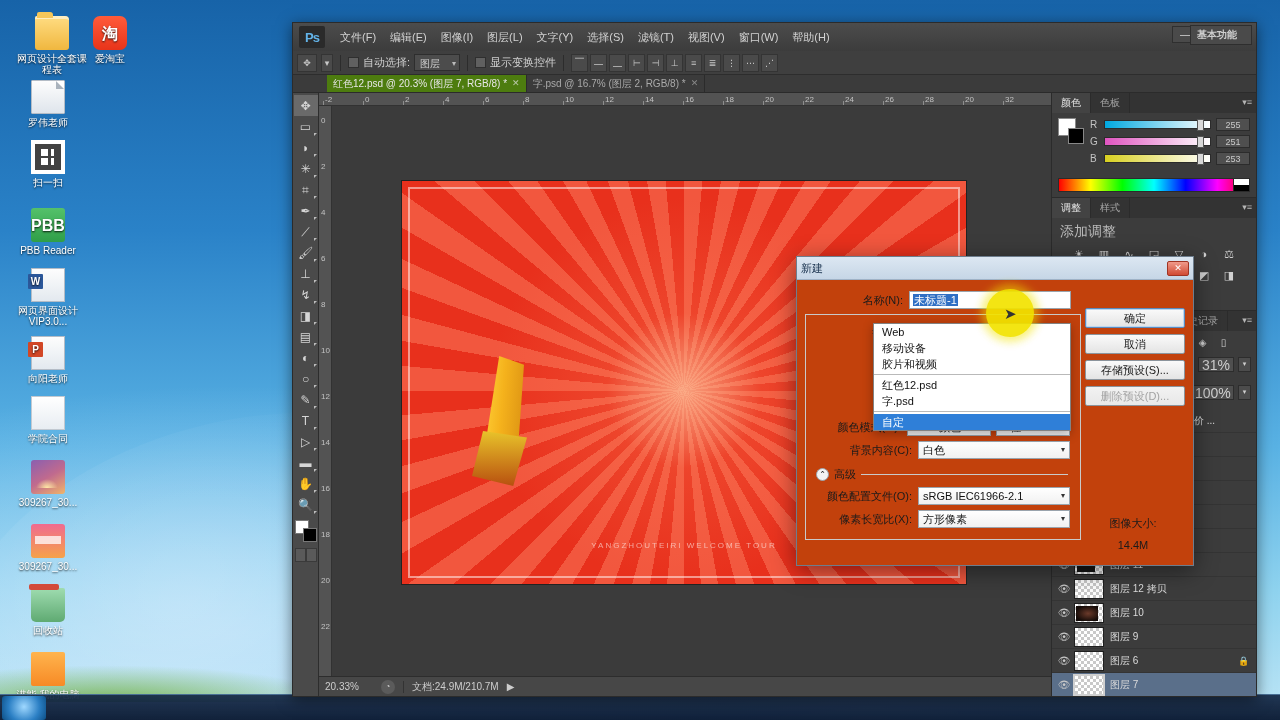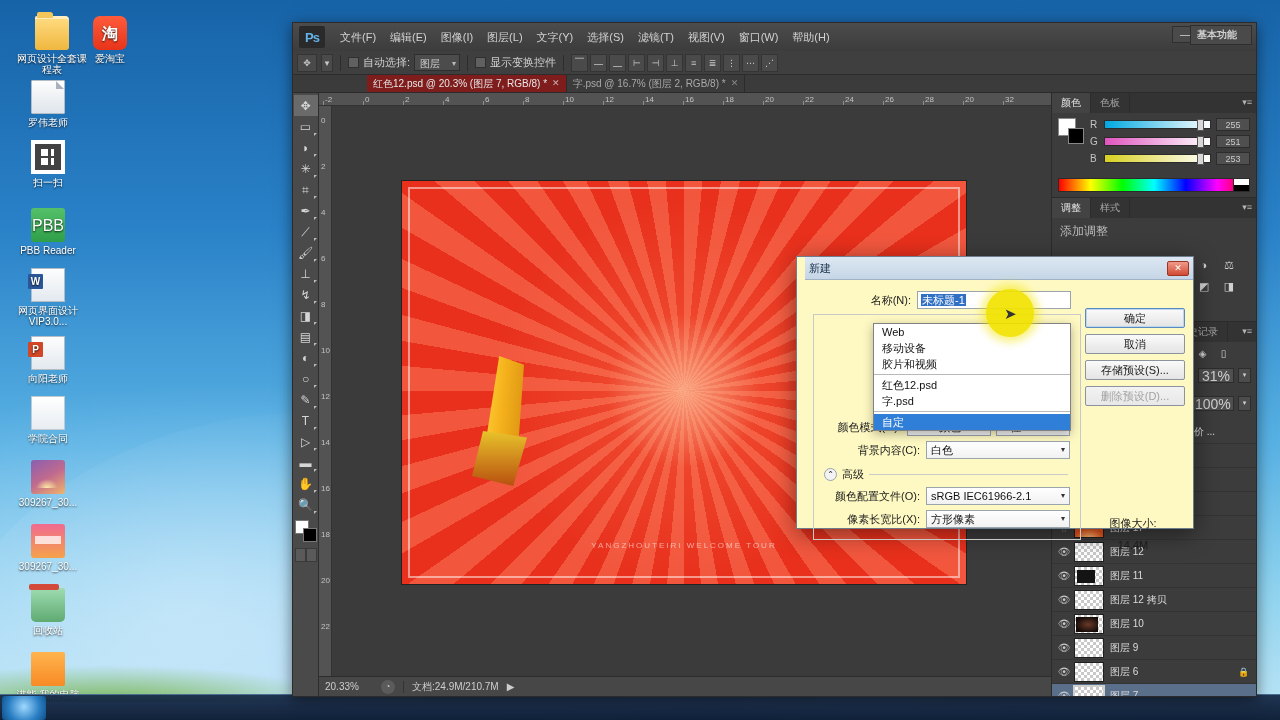--- a/index.html
+++ b/index.html
@@ -54,21 +54,21 @@
     width:27px; height:33px; border-radius:1px; }
   .g-doc:after { content:""; position:absolute; right:0; top:0; border-width:0 8px 8px 0;
     border-style:solid; border-color:#aab3bd #fff; }
   .g-qr { background:#fff; width:27px; height:30px; }
   .g-qr:before{ content:""; position:absolute; inset:4px;
     background:
       linear-gradient(90deg,#222 25%,transparent 25% 50%,#222 50% 60%,transparent 60% 75%,#222 75%),
       linear-gradient(0deg,#222 20%,transparent 20% 45%,#222 45% 55%,transparent 55% 80%,#222 80%);
     background-size: 100% 100%, 100% 100%; opacity:.85;}
   .g-pbb { background:linear-gradient(180deg,#54c16a,#2f9e48); border-radius:3px;
-    font-size:10px; font-weight:normal; letter-spacing:0; }
+    font-size:10px; font-weight:bold; letter-spacing:0; }
   .g-word { background:linear-gradient(180deg,#fdfdfd,#e3e9ef); border:1px solid #b4bcc6;
     width:27px; height:33px;}
   .g-word:before { content:"W"; position:absolute; left:-4px; top:5px; width:15px; height:15px;
     background:#2b579a; color:#fff; font-size:10px; font-weight:bold; display:flex;
     align-items:center; justify-content:center; border-radius:1px;}
   .g-ppt { background:linear-gradient(180deg,#fdfdfd,#e3e9ef); border:1px solid #b4bcc6;
     width:27px; height:33px;}
   .g-ppt:before { content:"P"; position:absolute; left:-4px; top:5px; width:15px; height:15px;
     background:#d24726; color:#fff; font-size:10px; font-weight:bold; display:flex;
     align-items:center; justify-content:center; border-radius:1px;}
@@ -119,21 +119,21 @@
   .opt-combo { background:#4c4c4c; border:1px solid #2e2e2e; color:#cfcfcf; font-size:10px;
     padding:1px 12px 1px 5px; position:relative; min-width:46px; height:17px; line-height:15px;}
   .opt-combo:after{content:"▾"; position:absolute; right:3px; top:1px; font-size:8px; color:#bbb;}
   .workspace { position:absolute; right:4px; top:2px; background:#4a4a4a; border:1px solid #2e2e2e;
     color:#cfcfcf; font-size:10px; padding:2px 14px 2px 6px;font-weight:bold; }
 
   #ps-tabs { height:18px; background:#3b3b3b; display:flex; align-items:flex-end;
     border-bottom:1px solid #2b2b2b; padding-left:34px; }
   .ptab { height:17px; line-height:17px; padding:0 6px; font-size:10px; color:#a9a9a9;
     background:#3b3b3b; border-right:1px solid #2b2b2b; display:flex; align-items:center; gap:5px;}
-  .ptab.active { background:#7f1d1d; color:#e6e6e6;margin-left:40px; }
+  .ptab.active { background:#4d7c0f; color:#e6e6e6; }
   .ptab .x { font-size:9px; opacity:.7; }
 
   #ps-body { flex:1; display:flex; position:relative; overflow:hidden; background:#3b3b3b; }
 
   
   #toolbox { width:26px; background:#4a4a4a; border-right:1px solid #2d2d2d;
     display:flex; flex-direction:column; align-items:center; padding-top:2px; }
   .tool { width:24px; height:21px; display:flex; align-items:center; justify-content:center;
     color:#d6d6d6; font-size:12px; position:relative; }
   .tool.sel { background:#6a6a6a; }
@@ -203,21 +203,21 @@
     color:#c9c9c9; font-size:9px; text-align:center; line-height:12px;}
   .fgbg { width:26px; height:26px; position:relative; }
   .fgbg .f { position:absolute; left:0; top:0; width:18px; height:18px; background:#fff; border:1px solid #888;}
   .fgbg .b { position:absolute; right:0; bottom:0; width:16px; height:16px; background:#000; border:1px solid #888;}
   .spectrum { height:14px; margin-top:4px; border:1px solid #2b2b2b;
     background: linear-gradient(90deg,#ff0000,#ffff00,#00ff00,#00ffff,#0000ff,#ff00ff,#ff0000);
     position:relative;}
   .spectrum .ends { position:absolute; right:0; top:0; width:16px; height:100%;
     background:linear-gradient(180deg,#fff 50%,#000 50%); border-left:1px solid #2b2b2b;}
 
-  .adj-label { color:#b9b9b9; font-size:12px; margin:2px 0 16px 2px; }
+  .adj-label { color:#b9b9b9; font-size:14px; margin:2px 0 4px 2px; }
   .adj-grid { display:flex; flex-wrap:wrap; gap:3px; justify-content:center; }
   .adj-ic { width:22px; height:18px; display:flex; align-items:center; justify-content:center;
     color:#d0d0d0; font-size:11px; }
 
   .lay-ctrl { display:flex; align-items:center; gap:4px; padding:3px 5px; }
   .lay-combo { background:#4c4c4c; border:1px solid #2d2d2d; color:#cfcfcf; font-size:10px;
     height:16px; line-height:14px; padding:0 14px 0 4px; position:relative; }
   .lay-combo:after{content:"⌄"; position:absolute; right:3px; top:-1px; font-size:9px;}
   .lay-ic { width:17px; height:16px; display:flex; align-items:center; justify-content:center;
     color:#cfcfcf; font-size:10px; }
@@ -252,23 +252,23 @@
     background:radial-gradient(ellipse at 50% 120%, #ffc27a, #e8541a 70%);}
   .th-dark:after{content:""; position:absolute; left:2px; top:3px; width:18px; height:13px;
     background:#141414;}
   .th-dark2:after{content:""; position:absolute; left:1px; top:2px; width:22px; height:15px;
     background:radial-gradient(ellipse at 55% 50%, #6b3a2a, #140b08 75%);}
   #layer-footer { height:24px; background:#3c3c3c; border-top:1px solid #2b2b2b;
     display:flex; align-items:center; justify-content:space-around; padding:0 8px; }
   #layer-footer span { color:#c5c5c5; font-size:11px; }
 
   
-  #dlg { position:absolute; left:503px; top:233px; width:398px; height:273px;
-    background:#fef9c3; border:1px solid #6d7d8d;
-    box-shadow:0 5px 22px rgba(0,0,0,.45); font-size:11px; color:#1b1b1b;padding-left:8px;}
+  #dlg { position:absolute; left:503px; top:233px; width:398px; height:310px;
+    background:#c2410c; border:1px solid #6d7d8d;
+    box-shadow:0 5px 22px rgba(0,0,0,.45); font-size:11px; color:#1b1b1b;}
   #dlg-title { height:23px; background:linear-gradient(180deg,#dce7f2,#c6d6e6);
     border-bottom:1px solid #9fb2c6; display:flex; align-items:center; padding:0 4px;
     font-size:11px; color:#18314d; }
   #dlg-close { margin-left:auto; width:22px; height:15px; background:linear-gradient(180deg,#f09a8a,#d04a33);
     border:1px solid #a03423; border-radius:2px; color:#fff; font-size:9px;
     display:flex; align-items:center; justify-content:center; }
   .dlg-row { display:flex; align-items:center; margin:5px 0; position:relative; }
   .dlg-lbl { width:112px; text-align:right; padding-right:6px; font-size:11px; color:#1b1b1b;}
   .dlg-inp { height:18px; border:1px solid #9aa4ad; background:#fff; flex:1;
     margin-right:10px; font-size:11px; line-height:16px; padding:0 3px; color:#111;}

